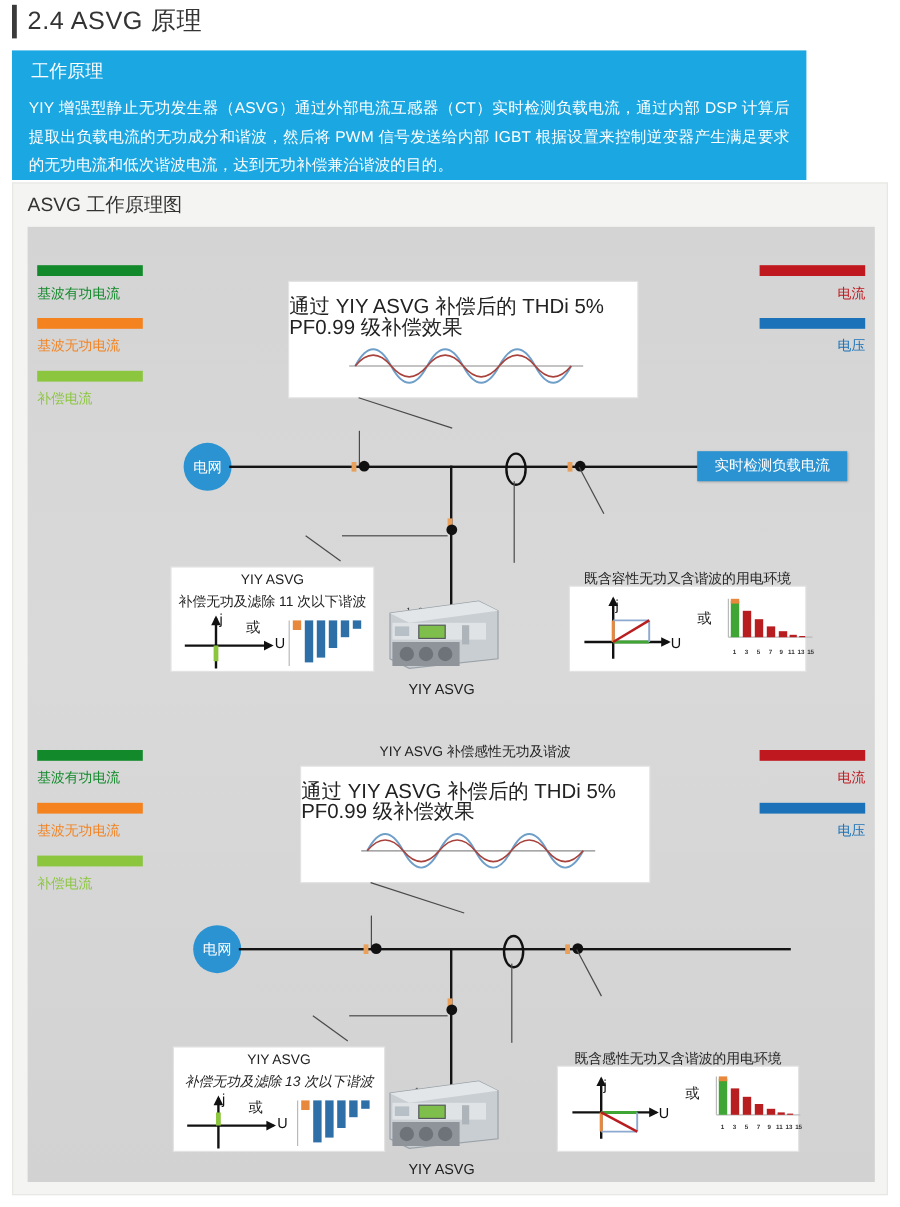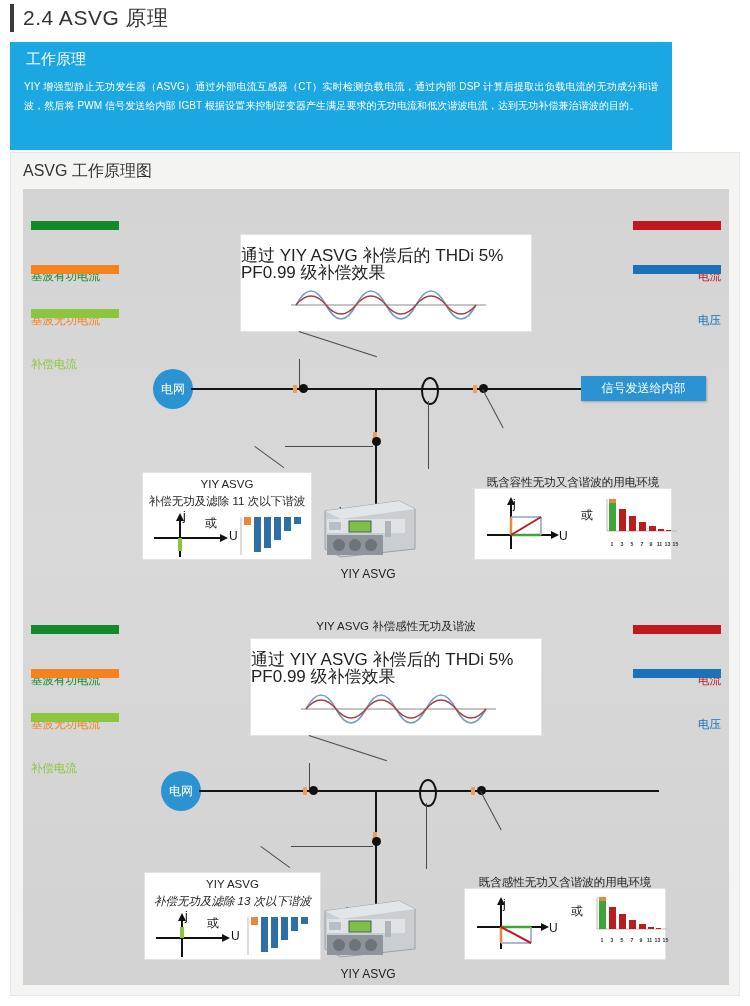--- a/index.html
+++ b/index.html
@@ -20,38 +20,38 @@
     line-height:28px;
   }
   
   .principle{
     position:absolute;left:10px;top:42px;width:662px;height:108px;
     background:#1ba7e2;color:#ffffff;box-sizing:border-box;
     padding:8px 14px 0 14px;
   }
   .principle-title{font-size:15px;margin:0 0 9px 2px;font-weight:normal;}
   .principle-body{
-    font-size:10px;line-height:1.85;text-align:justify;margin:0;
+    font-size:13px;line-height:1.85;text-align:justify;margin:0;
     letter-spacing:.1px;
   }
   
   .diagram-card{
     position:absolute;left:10px;top:152px;width:730px;height:844px;
     background:#f4f4f2;border:1px solid #e7e7e3;box-sizing:border-box;
   }
   .card-title{
     position:absolute;left:12px;top:8px;font-size:16px;color:#333;
   }
   .canvas{
     position:absolute;left:12px;top:36px;width:706px;height:796px;
     background:linear-gradient(180deg,#d4d4d4 0%,#d9d9d9 45%,#d2d2d2 100%);
   }
   
   .swatch{position:absolute;height:9px;width:88px;}
-  .leg-label{position:absolute;font-size:11.5px;white-space:nowrap;margin-top:32px;}
+  .leg-label{position:absolute;font-size:11.5px;white-space:nowrap;}
   .leg-label.r{text-align:left;}
   
   .panel{position:absolute;background:#ffffff;box-shadow:0 0 0 1px #e3e3e3;}
   .panel-cap{
     position:absolute;font-size:11.5px;color:#222;white-space:nowrap;
     text-align:center;
   }
   .wave-txt{
     position:absolute;width:100%;text-align:left;font-size:17px;
     color:#222;line-height:1.5;
@@ -143,21 +143,21 @@
     <div class="node" style="left:276px;top:195px;"></div>
 
     <div class="ct" style="left:398px;top:188px;"></div>
     <div class="thin thin-v" style="left:405px;top:212px;height:68px;"></div>
 
     <div class="tick" style="left:450px;top:196px;"></div>
     <div class="node" style="left:456px;top:195px;"></div>
     <div class="thin" style="left:460px;top:200px;width:44px;height:1px;transform:rotate(62deg);transform-origin:left top;"></div>
 
     <div class="load-box" style="left:558px;top:187px;width:125px;">
-      <span>信号发送给内部</span>
+      <span>实时检测负载电流</span>
     </div>
 
     <div class="wire wire-v" style="left:352px;top:199px;height:120px;"></div>
     <div class="tick" style="left:350px;top:243px;"></div>
     <div class="node" style="left:349px;top:248px;"></div>
     <div class="thin thin-h" style="left:262px;top:257px;width:88px;"></div>
     <div class="thin" style="left:232px;top:257px;width:36px;height:1px;transform:rotate(36deg);transform-origin:left top;"></div>
 
     <div class="panel" style="left:120px;top:284px;width:168px;height:86px;">
       <div class="panel-cap" style="left:0;top:5px;width:168px;">YIY ASVG</div>

